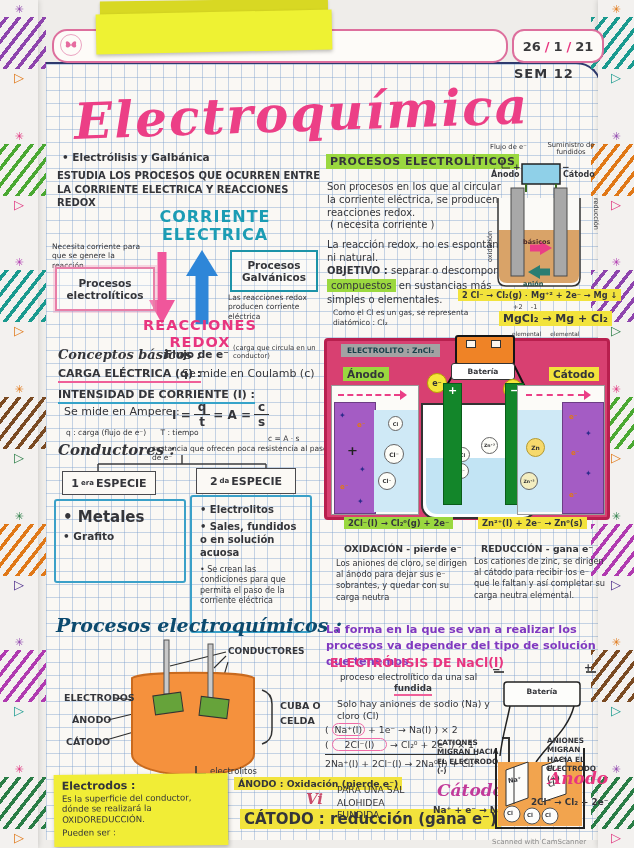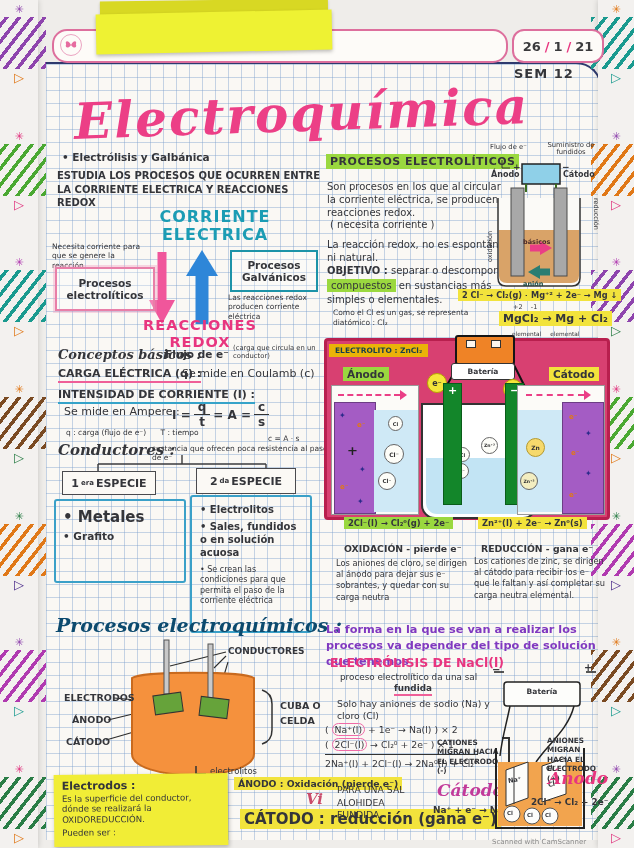--- a/index.html
+++ b/index.html
@@ -272,21 +272,21 @@
   <div class="abs" style="left:523px;top:238px;font-size:6.5px;font-weight:bold;color:#4a2a2a;">básicos</div>
   <div class="abs" style="left:523px;top:280px;font-size:6.5px;font-weight:bold;color:#1a4a44;">anión</div>
 
   <div class="abs hl-y" style="left:458px;top:289px;font-size:8.2px;font-weight:bold;">2 Cl⁻ → Cl₂(g) + 2e⁻</div>
   <div class="abs hl-y" style="left:527px;top:289px;font-size:8.2px;font-weight:bold;white-space:nowrap;">Mg⁺² + 2e⁻ → Mg ↓</div>
   <div class="abs" style="left:513px;top:303px;font-size:6.5px;white-space:pre;">+2    -1</div>
   <div class="abs hl-y" style="left:499px;top:311px;font-size:11px;font-weight:bold;">MgCl₂ → Mg + Cl₂</div>
   <div class="abs" style="left:512px;top:331px;font-size:5.8px;white-space:pre;">elemental     elemental</div>
 
   <div class="abs" style="left:324px;top:338px;width:280px;height:176px;background:#d84071;border:3px solid #b81f4e;border-radius:4px;">
-    <div class="abs" style="left:2px;top:3px;background:#eab308;color:#173f4a;font-size:7.5px;font-weight:bold;padding:2px 6px;">ELECTROLITO : ZnCl₂</div>
+    <div class="abs" style="left:14px;top:3px;background:#a3a3a3;color:#173f4a;font-size:7.5px;font-weight:bold;padding:2px 6px;">ELECTROLITO : ZnCl₂</div>
     <div class="abs hl-g" style="left:16px;top:26px;font-size:10.5px;font-weight:bold;">Ánodo</div>
     <div class="abs hl-y" style="left:222px;top:26px;font-size:10.5px;font-weight:bold;">Cátodo</div>
 
     <svg class="abs" style="left:0;top:0;" width="280" height="176" viewBox="0 0 280 176">
       <path d="M134 20 L120 44 M186 22 L198 46" fill="none" stroke="#111" stroke-width="2"></path>
     </svg>
 
     <div class="abs" style="left:128px;top:-6px;width:56px;height:26px;background:#ef8326;border:2px solid #151515;border-radius:3px;">
       <div class="abs" style="left:9px;top:3px;width:8px;height:6px;background:#fdf6ee;border:1px solid #333;"></div>
       <div class="abs" style="left:34px;top:3px;width:8px;height:6px;background:#fdf6ee;border:1px solid #333;"></div>
@@ -350,21 +350,21 @@
   <div class="abs" style="left:340px;top:672px;font-size:8.8px;">proceso electrolítico da una sal</div>
   <div class="abs u-pink" style="left:394px;top:683px;font-size:8.8px;font-weight:bold;">fundida</div>
   <div class="abs" style="left:337px;top:698px;width:168px;font-size:9.3px;line-height:1.3;">Solo hay aniones de sodio (Na) y cloro (Cl)</div>
   <div class="abs" style="left:325px;top:724px;font-size:9.3px;white-space:nowrap;">
     <span>(</span>
     <span style="border:1.5px solid #ef6ba8;border-radius:8px;padding:0 2px;">Na⁺(l)</span>
     <span>+ 1e⁻ → Na(l) ) × 2</span>
   </div>
   <div class="abs" style="left:325px;top:739px;font-size:9.3px;white-space:nowrap;">
     <span>(</span>
-    <span style="border:1.5px solid #ef6ba8;border-radius:8px;padding:0 2px;">2Cl⁻(l)</span>
+    <span style="border:1.5px solid #ef6ba8;border-radius:8px;padding:0 12px;">2Cl⁻(l)</span>
     <span>→ Cl₂⁰ + 2e⁻ ) × 1</span>
   </div>
   <div class="abs" style="left:325px;top:754px;font-size:9.3px;border-top:1.5px solid #333;padding-top:3px;white-space:nowrap;">2Na⁺(l) + 2Cl⁻(l) → 2Na⁰(l) + Cl₂⁰</div>
   <div class="abs" style="left:437px;top:738px;width:64px;font-size:7.3px;font-weight:bold;line-height:1.3;">CATIONES MIGRAN HACIA EL ELECTRODO (-)</div>
   <div class="abs bracket" style="left:502px;top:737px;height:42px;"></div>
   <div class="abs" style="left:337px;top:784px;width:92px;font-size:9.3px;line-height:1.35;">PARA UNA SAL ALOHIDEA FUNDIDA</div>
   <div class="abs cursive" style="left:437px;top:780px;font-size:17px;color:#c23a9a;">Cátodo</div>
   <div class="abs" style="left:433px;top:805px;font-size:9px;font-weight:bold;">Na⁺ + e⁻ → Na</div>
 
   <svg class="abs" style="left:488px;top:660px;" width="114" height="178" viewBox="0 0 114 178">

